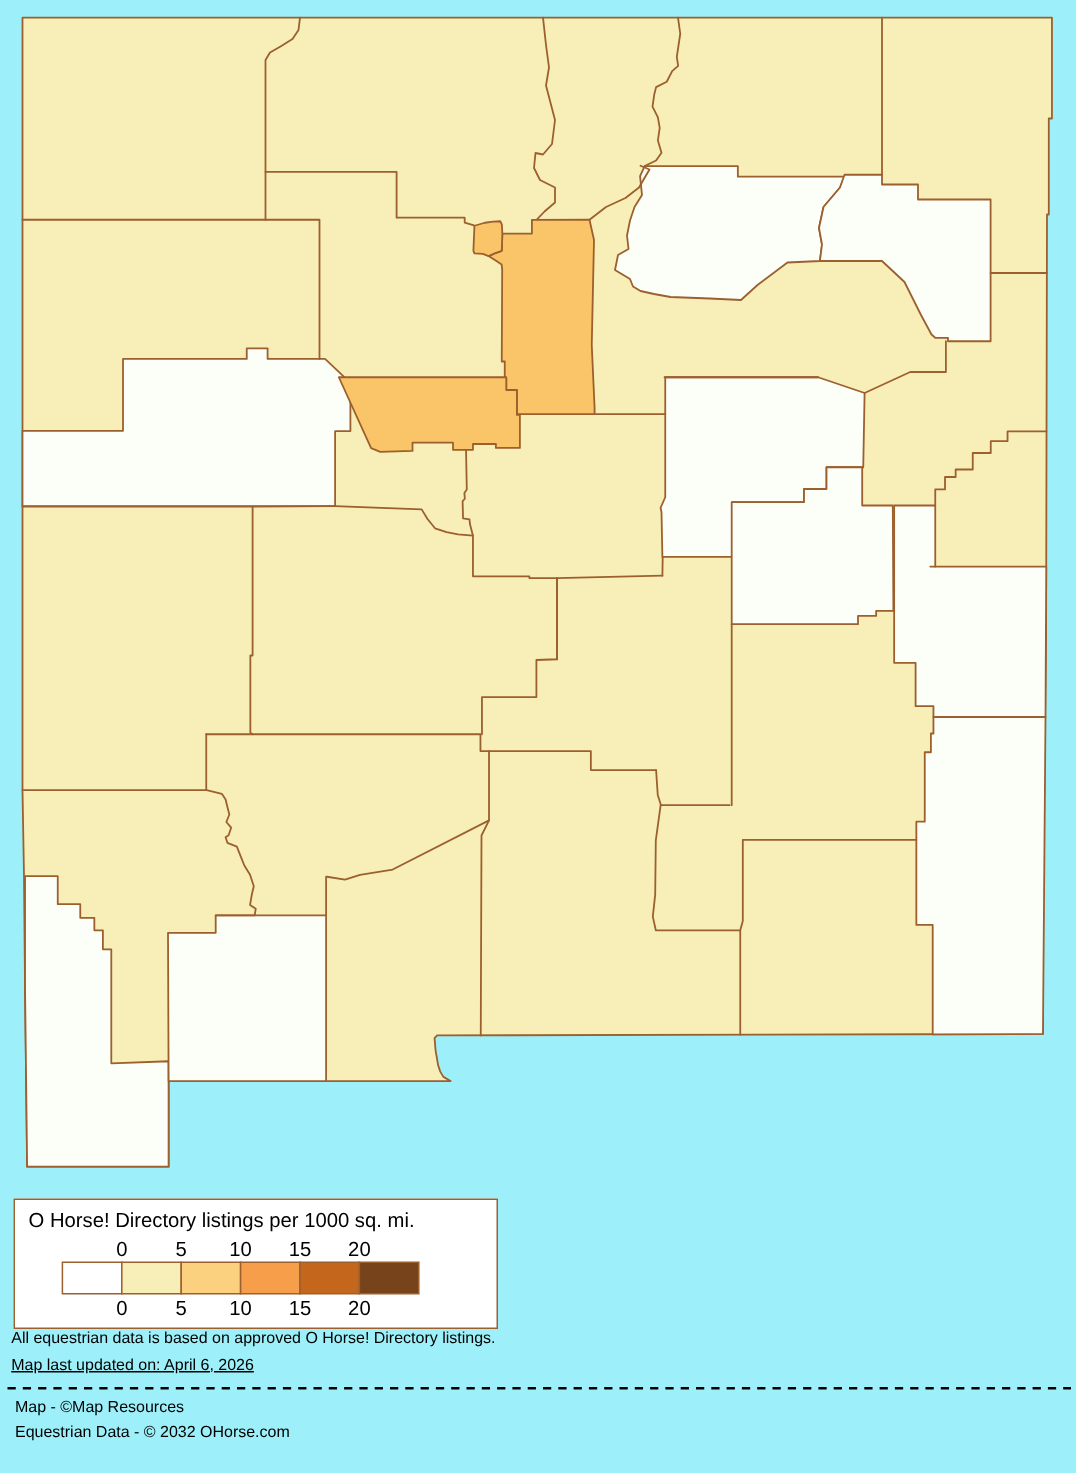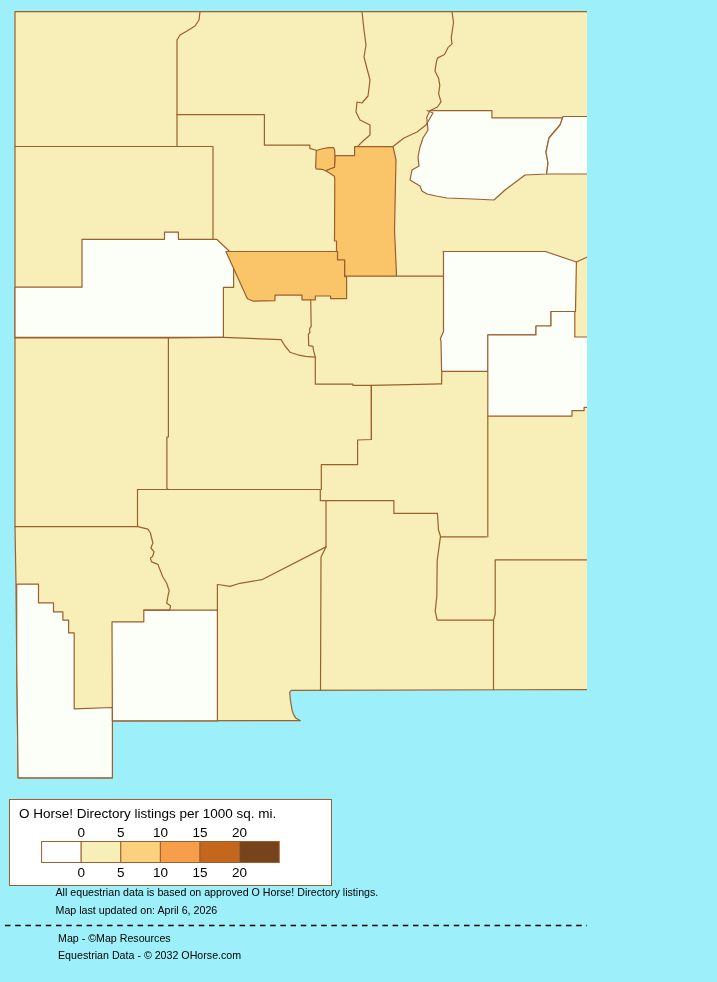--- a/index.html
+++ b/index.html
@@ -1,19 +1,19 @@
 <!DOCTYPE html>
 <html><head><meta charset="utf-8"><style>
 html,body{margin:0;padding:0;width:717px;height:982px;background:#9df0f9;font-family:"Liberation Sans",sans-serif;}
-#wrap{position:relative;width:587px;height:982px;overflow:hidden;}
+#wrap{position:relative;width:717px;height:982px;overflow:hidden;}
 #map{position:absolute;left:0;top:0;}
 #legend{position:absolute;left:9px;top:799px;width:321px;height:85px;background:#ffffff;border:1px solid #9c5f2e;}
 #ltitle{position:absolute;left:19px;top:806px;font-size:13.5px;color:#000;}
 .ltext{font-size:13.5px;fill:#000;font-family:"Liberation Sans",sans-serif;}
-.btext{position:absolute;font-size:10.67px;color:#000;line-height:13px;margin-left:48px;}
+.btext{position:absolute;font-size:10.67px;color:#000;line-height:13px;}
 #dash{position:absolute;left:0px;top:924px;}
 </style></head>
 <body>
 <div id="wrap">
 <div id="map"><svg width="717" height="982" viewBox="0 0 717 982">
 <rect x="0" y="0" width="717" height="982" fill="#9df0f9"></rect>
 <path d="M15,11.7 L701.3,11.7 L701.3,79 L699.2,79 L699.2,143 L698,143 L697.4,420 L695.5,580 L695.3,689.3 L291.4,690.3 L289.7,692.1 L290.4,700.4 L292.1,710.2 L293.5,714.4 L295.6,717.9 L300.4,720.7 L112.4,720.8 L112.4,777.8 L18.1,777.8 L16.7,659 L16,584.1 L15,526.7 Z" fill="#f8efb8" stroke="#9c5f2e" stroke-width="1.2" stroke-linejoin="round" fill-rule="evenodd"></path>
 <path d="M15,287.2 L82,287.2 L82,239.3 L164.5,239.3 L164.5,232.2 L178.4,232.2 L178.4,239.3 L216.7,239.3 L233.6,255.2 L233.6,287.4 L223.4,287.4 L223.4,337.4 L15,337.4 Z" fill="#fcfef8" stroke="#9c5f2e" stroke-width="1.2" stroke-linejoin="round" fill-rule="evenodd"></path>
 <path d="M429.8,110.7 L491.9,110.7 L491.9,117.8 L563,117.8 L560,125 L549,138 L546,152 L548,163 L546.6,174 L525,175 L505,190 L494,200 L473,199 L447,198 L436,196 L427,194 L422,191 L420,186 L415,183 L410,180 L412,170 L419,166 L418,157 L420,147 L423,138 L428,130 L426.7,117.4 Z" fill="#fcfef8" stroke="#9c5f2e" stroke-width="1.2" stroke-linejoin="round" fill-rule="evenodd"></path>
 <path d="M563,116.5 L588,116.5 L588,123 L612,123 L612,133 L660.4,133 L660.4,227.5 L632,227.5 L632,225.3 L623.7,225.3 L621,223 L614,210 L603,188 L588,174 L546.6,174 L548,163 L546,152 L549,138 L560,125 Z" fill="#fcfef8" stroke="#9c5f2e" stroke-width="1.2" stroke-linejoin="round" fill-rule="evenodd"></path>
@@ -75,18 +75,18 @@
         <text x="239.6" y="91.5" text-anchor="middle">20</text>
       </g>
       <rect x="41.6" y="56.5" width="39.6" height="21" fill="#ffffff" stroke="#9c5f2e" stroke-width="1"></rect>
       <rect x="81.2" y="56.5" width="39.6" height="21" fill="#f8efb8" stroke="#9c5f2e" stroke-width="1"></rect>
       <rect x="120.8" y="56.5" width="39.6" height="21" fill="#fbd07e" stroke="#9c5f2e" stroke-width="1"></rect>
       <rect x="160.4" y="56.5" width="39.6" height="21" fill="#f79e4b" stroke="#9c5f2e" stroke-width="1"></rect>
       <rect x="200.0" y="56.5" width="39.6" height="21" fill="#c4671c" stroke="#9c5f2e" stroke-width="1"></rect>
       <rect x="239.6" y="56.5" width="39.6" height="21" fill="#77431b" stroke="#9c5f2e" stroke-width="1"></rect>
 </svg>
 <div class="btext" style="left:7.5px;top:886px;">All equestrian data is based on approved O Horse! Directory listings.</div>
-<div class="btext" style="left:7.5px;top:903.5px;">Map last updated on: April 6, 2026</div>
+<div class="btext" style="left:7.5px;top:903.5px;text-decoration:underline;">Map last updated on: April 6, 2026</div>
 <svg id="dash" width="717" height="4">
       <line x1="5" y1="1.5" x2="714" y2="1.5" stroke="#000" stroke-width="1.6" stroke-dasharray="5.5,4.7"></line>
     </svg>
 <div class="btext" style="left:10px;top:932px;text-align:right;">Map - ©Map Resources</div>
 <div class="btext" style="left:10px;top:948.5px;">Equestrian Data - © 2032 OHorse.com</div>
 </div>
 </body></html>

